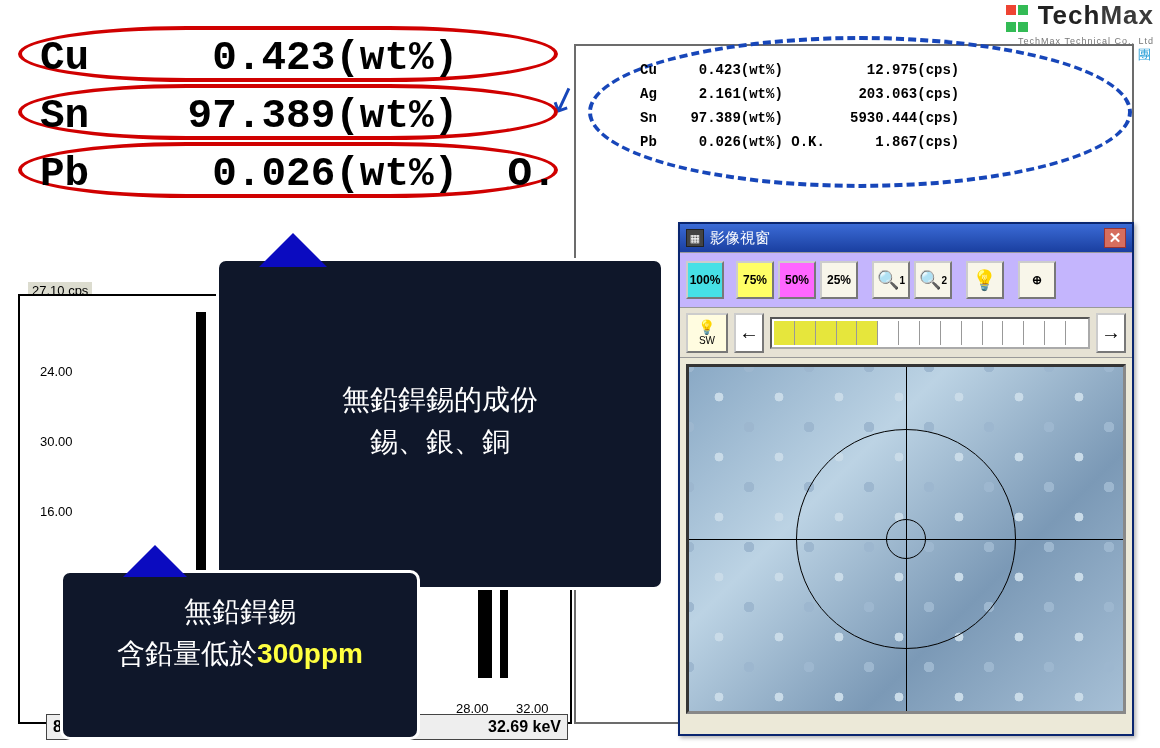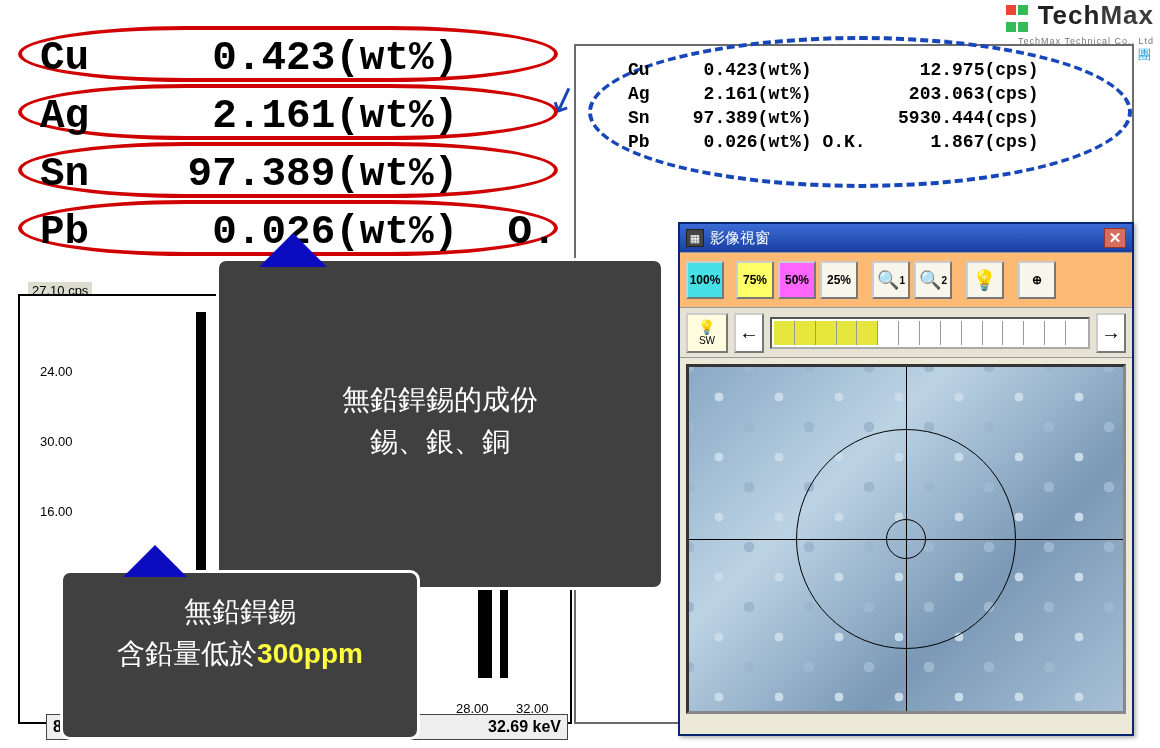--- a/index.html
+++ b/index.html
@@ -42,22 +42,22 @@
 
   
   .small-data-wrap {
     position:absolute; top:36px; left:588px; width:544px; height:152px;
   }
   .dashed-ellipse {
     position:absolute; inset:0;
     border:4px dashed #1746b9; border-radius:50%;
   }
   .small-data {
-    position:absolute; top:22px; left:40px;
-    font-family:"Courier New", monospace; font-size:18px; font-weight:bold;
+    position:absolute; top:22px; left:52px;
+    font-family:"Courier New", monospace; font-size:14px; font-weight:bold;
     white-space:pre; line-height:24px; color:#000;
   }
 
   .arrow1 {
     position:absolute; top:78px; left:548px; transform:rotate(-20deg);
     color:#1746b9; font-size:36px;
   }
 
   
   .outer-panel {
@@ -73,21 +73,21 @@
   .spectrum .yt { position:absolute; left:20px; font-size:13px; color:#000;}
   .spectrum .xax { position:absolute; bottom:6px; font-size:13px; color:#000;}
   .spectrum-header { position:absolute; top:282px; left:28px; font-size:13px; font-weight:normal; color:#000; background:#dcdccf; padding:1px 4px;}
   .peak1 { position:absolute; top:312px; left:196px; width:10px; height:368px; background:#000;}
   .peak2 { position:absolute; top:520px; left:478px; width:14px; height:158px; background:#000;}
   .peak2b { position:absolute; top:576px; left:500px; width:8px; height:102px; background:#000;}
   .kev-bar { position:absolute; top:714px; left:46px; width:522px; height:26px; border:1px solid #444; display:flex; justify-content:space-between; align-items:center; padding:0 6px; font-weight:bold; background:#eee;}
 
   
   .callout {
-    position:absolute; background:#404040; color:#fff; text-align:center;
+    position:absolute; background:#0f172a; color:#fff; text-align:center;
     font-size:28px; padding:18px 16px; line-height:1.5; border:3px solid #fff;
     border-radius:10px;
   }
   .callout1 { top:258px; left:216px; width:448px; height:332px; }
   .callout1::before {
     content:""; position:absolute; top:-62px; left:40px;
     border:34px solid transparent; border-bottom-color:#0b0bc0;
   }
   .callout1::after {
     content:""; position:absolute; top:-70px; left:36px;
@@ -112,21 +112,21 @@
   }
   .titlebar .ticon { width:18px; height:18px; background:#444; margin-right:6px; border:1px solid #222; font-size:11px; text-align:center; line-height:16px;}
   .titlebar .close {
     margin-left:auto; width:22px; height:20px; background:#d66e5e;
     border:1px solid #933; text-align:center; line-height:18px; cursor:pointer;
     color:#fff; font-weight:bold;
   }
   .menubar { height:24px; background:#f5f3ea; padding:0 8px; font-size:14px; color:#888; display:flex; gap:14px; align-items:center;}
   .toolbar {
     height:56px; border-top:1px solid #999; border-bottom:1px solid #999;
-    background:#fdba74; display:flex; align-items:center; padding:0 6px; gap:4px;
+    background:#c4b5fd; display:flex; align-items:center; padding:0 6px; gap:4px;
   }
   .tb-btn {
     height:38px; border:2px outset #ccc; background:#f8f6ea; display:flex; align-items:center;
     justify-content:center; font-size:12px; font-weight:bold; cursor:pointer;
     min-width:38px;
   }
   .zoom-100 { background:#46e0e6; }
   .zoom-75  { background:#ffff66;margin-left:8px; }
   .zoom-50  { background:#ff66ff; }
   .zoom-25  { background:#f8f6ea; }
@@ -179,21 +179,20 @@
   <div class="dashed-ellipse"></div>
   <div class="small-data">Cu     0.423(wt%)          12.975(cps)
 Ag     2.161(wt%)         203.063(cps)
 Sn    97.389(wt%)        5930.444(cps)
 Pb     0.026(wt%) O.K.      1.867(cps)</div>
 </div>
 <div class="arrow1">↙</div>
 
 <div class="big-data">
   <div class="big-row">Cu     0.423(wt%)</div>
-  <div class="big-row">Ag     2.161(wt%)</div>
   <div class="big-row">Sn    97.389(wt%)</div>
   <div class="big-row">Pb     0.026(wt%)  O.</div>
 </div>
 
 <div class="spectrum-header">27.10 cps</div>
 <div class="spectrum">
   <span class="yt" style="top:68px">24.00</span>
   <span class="yt" style="top:138px">30.00</span>
   <span class="yt" style="top:208px">16.00</span>
   <span class="xax" style="left:436px">28.00</span>

